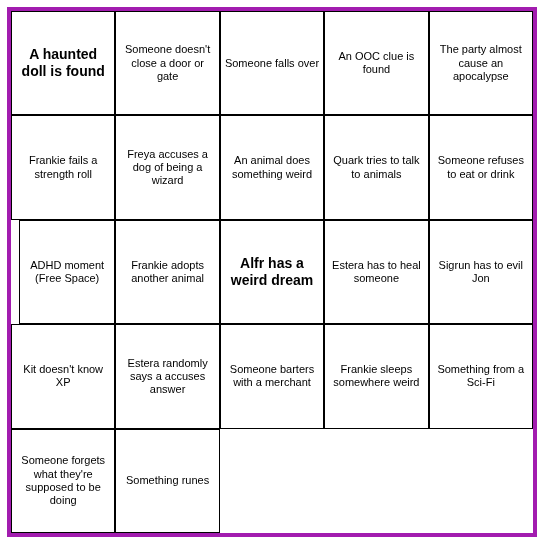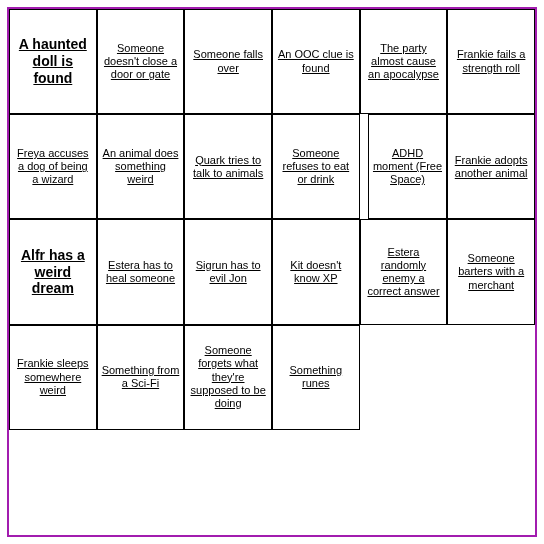--- a/index.html
+++ b/index.html
@@ -14,25 +14,24 @@
       justify-content: center;
       align-items: center;
       width: 544px;
       height: 544px;
       font-family: Arial, sans-serif;
     }
 
     .bingo-card {
       width: 530px;
       height: 530px;
-      border: 2px solid #a21caf;
+      border: 4px solid #a21caf;
       display: grid;
-      grid-template-columns: repeat(6, 1fr);
+      grid-template-columns: repeat(5, 1fr);
       grid-template-rows: repeat(5, 1fr);
-      text-decoration: underline;
     }
 
     .bingo-cell {
       border: 1px solid #000;
       display: flex;
       align-items: center;
       justify-content: center;
       text-align: center;
       padding: 4px;
       font-size: 11px;
@@ -63,19 +62,19 @@
     <div class="bingo-cell">Freya accuses a dog of being a wizard</div>
     <div class="bingo-cell">An animal does something weird</div>
     <div class="bingo-cell">Quark tries to talk to animals</div>
     <div class="bingo-cell">Someone refuses to eat or drink</div>
     <div class="bingo-cell free-space">ADHD moment (Free Space)</div>
     <div class="bingo-cell">Frankie adopts another animal</div>
     <div class="bingo-cell large-text">Alfr has a weird dream</div>
     <div class="bingo-cell">Estera has to heal someone</div>
     <div class="bingo-cell">Sigrun has to evil Jon</div>
     <div class="bingo-cell">Kit doesn't know XP</div>
-    <div class="bingo-cell">Estera randomly enemy a correct answer</div>
+    <div class="bingo-cell">Estera randomly says a accuses answer</div>
     <div class="bingo-cell">Someone barters with a merchant</div>
     <div class="bingo-cell">Frankie sleeps somewhere weird</div>
     <div class="bingo-cell">Something from a Sci-Fi</div>
     <div class="bingo-cell">Someone forgets what they're supposed to be doing</div>
     <div class="bingo-cell">Something runes</div>
   </div>
 
 </body></html>

